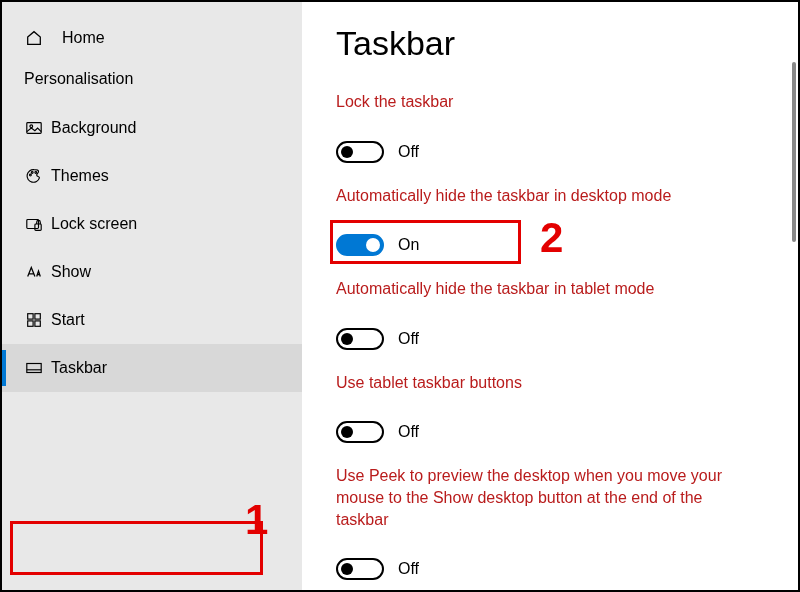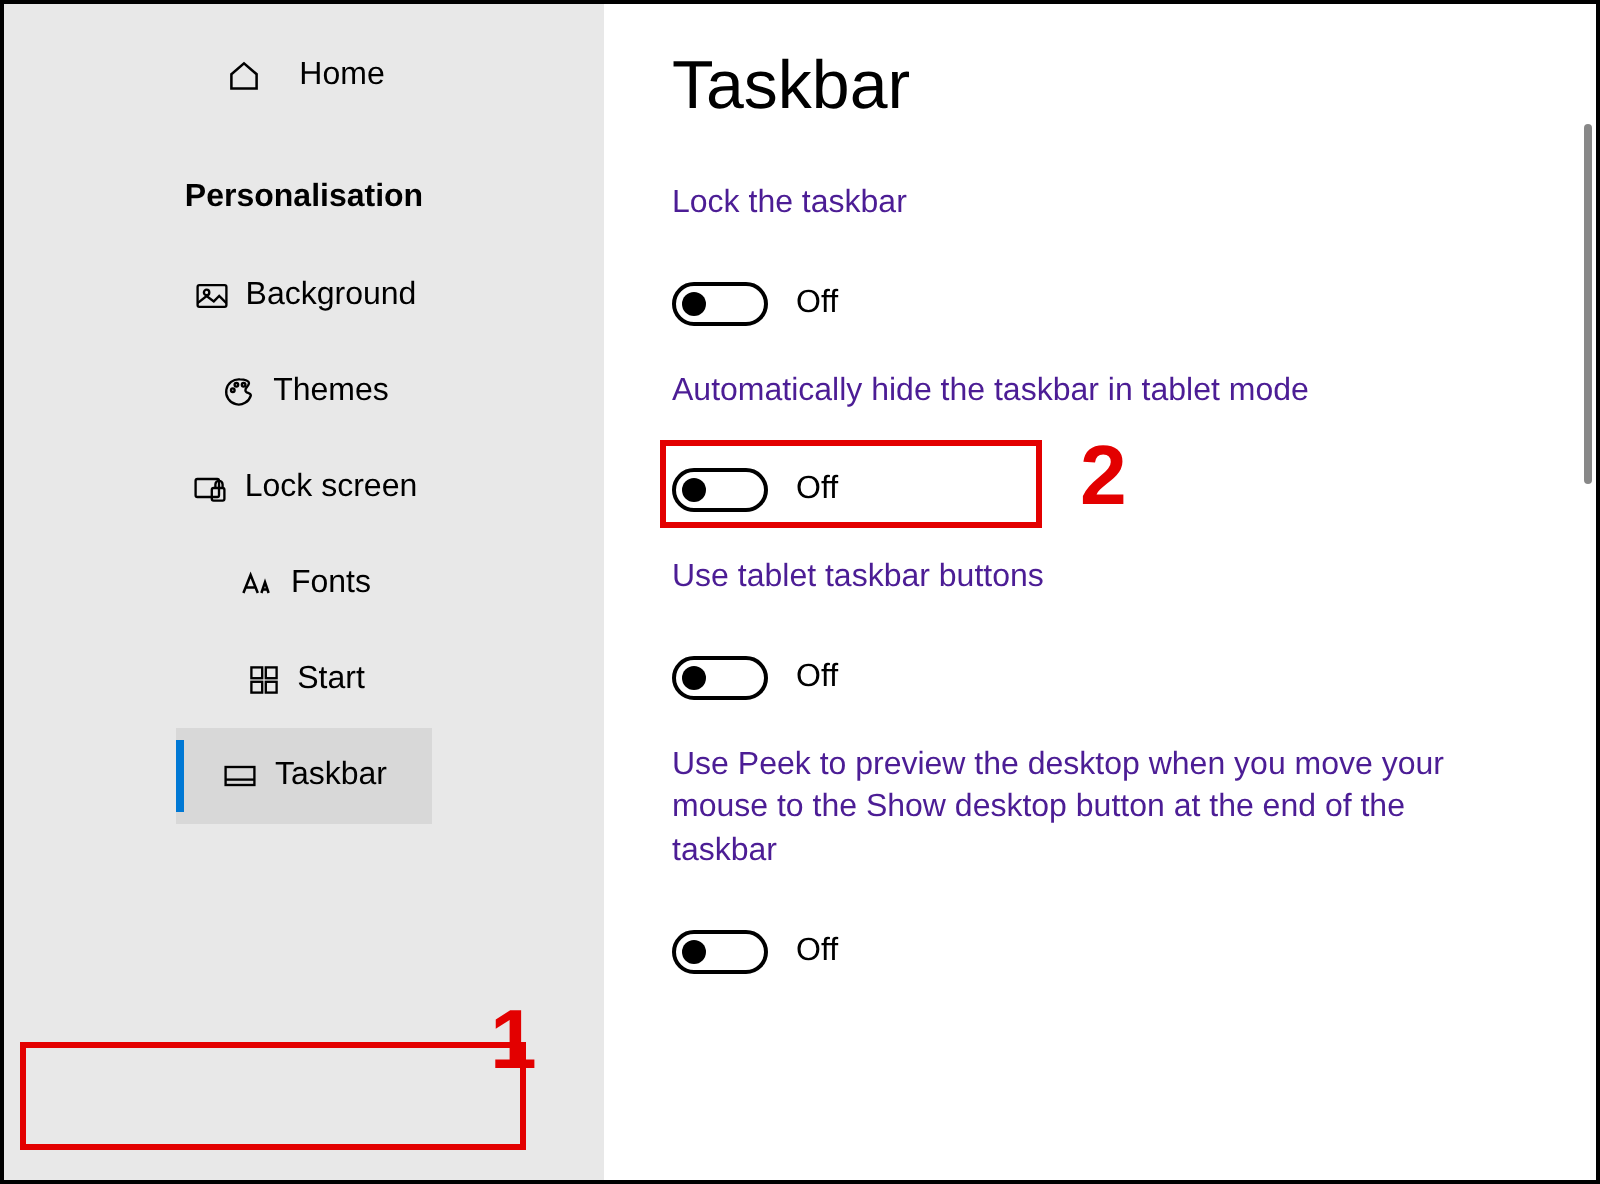--- a/index.html
+++ b/index.html
@@ -17,21 +17,20 @@
     border: 2px solid #000;
     display: flex;
     position: relative;
   }
   .sidebar {
     width: 300px;
     background: #e8e8e8;
     padding: 18px 0 0 0;
     display: flex;
     flex-direction: column;
-    align-items: center;
   }
   .home-row {
     display: flex;
     align-items: center;
     padding: 8px 22px 14px 22px;
     gap: 18px;
   }
   .home-row .label {
     font-size: 16px;
     color: #000;
@@ -49,23 +48,22 @@
   .search-box .placeholder {
     color: #5a5a5a;
     font-size: 16px;
   }
   .search-box .icon {
     color: #666;
   }
   .section-title {
     padding: 8px 22px 16px 22px;
     font-size: 16px;
-    font-weight: 700;
-    color: #000;
-    margin-top: 20px;
+    font-weight: 400;
+    color: #000;
   }
   .nav-item {
     display: flex;
     align-items: center;
     gap: 7px;
     padding: 14px 22px;
     font-size: 16px;
     color: #000;
     cursor: pointer;
     position: relative;
@@ -99,21 +97,21 @@
     font-size: 34px;
     font-weight: 400;
     color: #000;
     margin-bottom: 28px;
   }
   .setting {
     margin-bottom: 22px;
   }
   .setting-label {
     font-size: 16px;
-    color: #4c1d95;
+    color: #b91c1c;
     margin-bottom: 12px;
     line-height: 1.35;
     max-width: 420px;
   }
   .toggle-row {
     display: flex;
     align-items: center;
     gap: 14px;
     margin-top: 28px;
   }
@@ -256,21 +254,21 @@
     </div>
 
 
     <div class="nav-item">
       <span class="icon">
         <svg viewBox="0 0 20 20" width="18" height="18" fill="none" stroke="#000" stroke-width="1.4">
           <path d="M3 15 L7 5 L11 15 M4.5 12 H9.5"></path>
             <path d="M13 15 L15 9 L17 15 M13.7 13 H16.3"></path>
         </svg>
       </span>
-      <span>Fonts</span>
+      <span>Show</span>
     </div>
 
     <div class="nav-item">
       <span class="icon">
         <svg viewBox="0 0 20 20" width="18" height="18" fill="none" stroke="#000" stroke-width="1.3">
           <rect x="3" y="3" width="6" height="6"></rect>
             <rect x="11" y="3" width="6" height="6"></rect>
           <rect x="3" y="11" width="6" height="6"></rect>
             <rect x="11" y="11" width="6" height="6"></rect>
         </svg>
@@ -296,20 +294,29 @@
     <div class="setting">
       <div class="setting-label">Lock the taskbar</div>
       <div class="toggle-row">
         <div class="toggle off">
             <div class="knob"></div>
           </div>
         <span class="toggle-state">Off</span>
       </div>
     </div>
 
+    <div class="setting">
+      <div class="setting-label">Automatically hide the taskbar in desktop mode</div>
+      <div class="toggle-row">
+        <div class="toggle on">
+            <div class="knob"></div>
+          </div>
+        <span class="toggle-state">On</span>
+      </div>
+    </div>
 
     <div class="setting">
       <div class="setting-label">Automatically hide the taskbar in tablet mode</div>
       <div class="toggle-row">
         <div class="toggle off">
             <div class="knob"></div>
           </div>
         <span class="toggle-state">Off</span>
       </div>
     </div>

